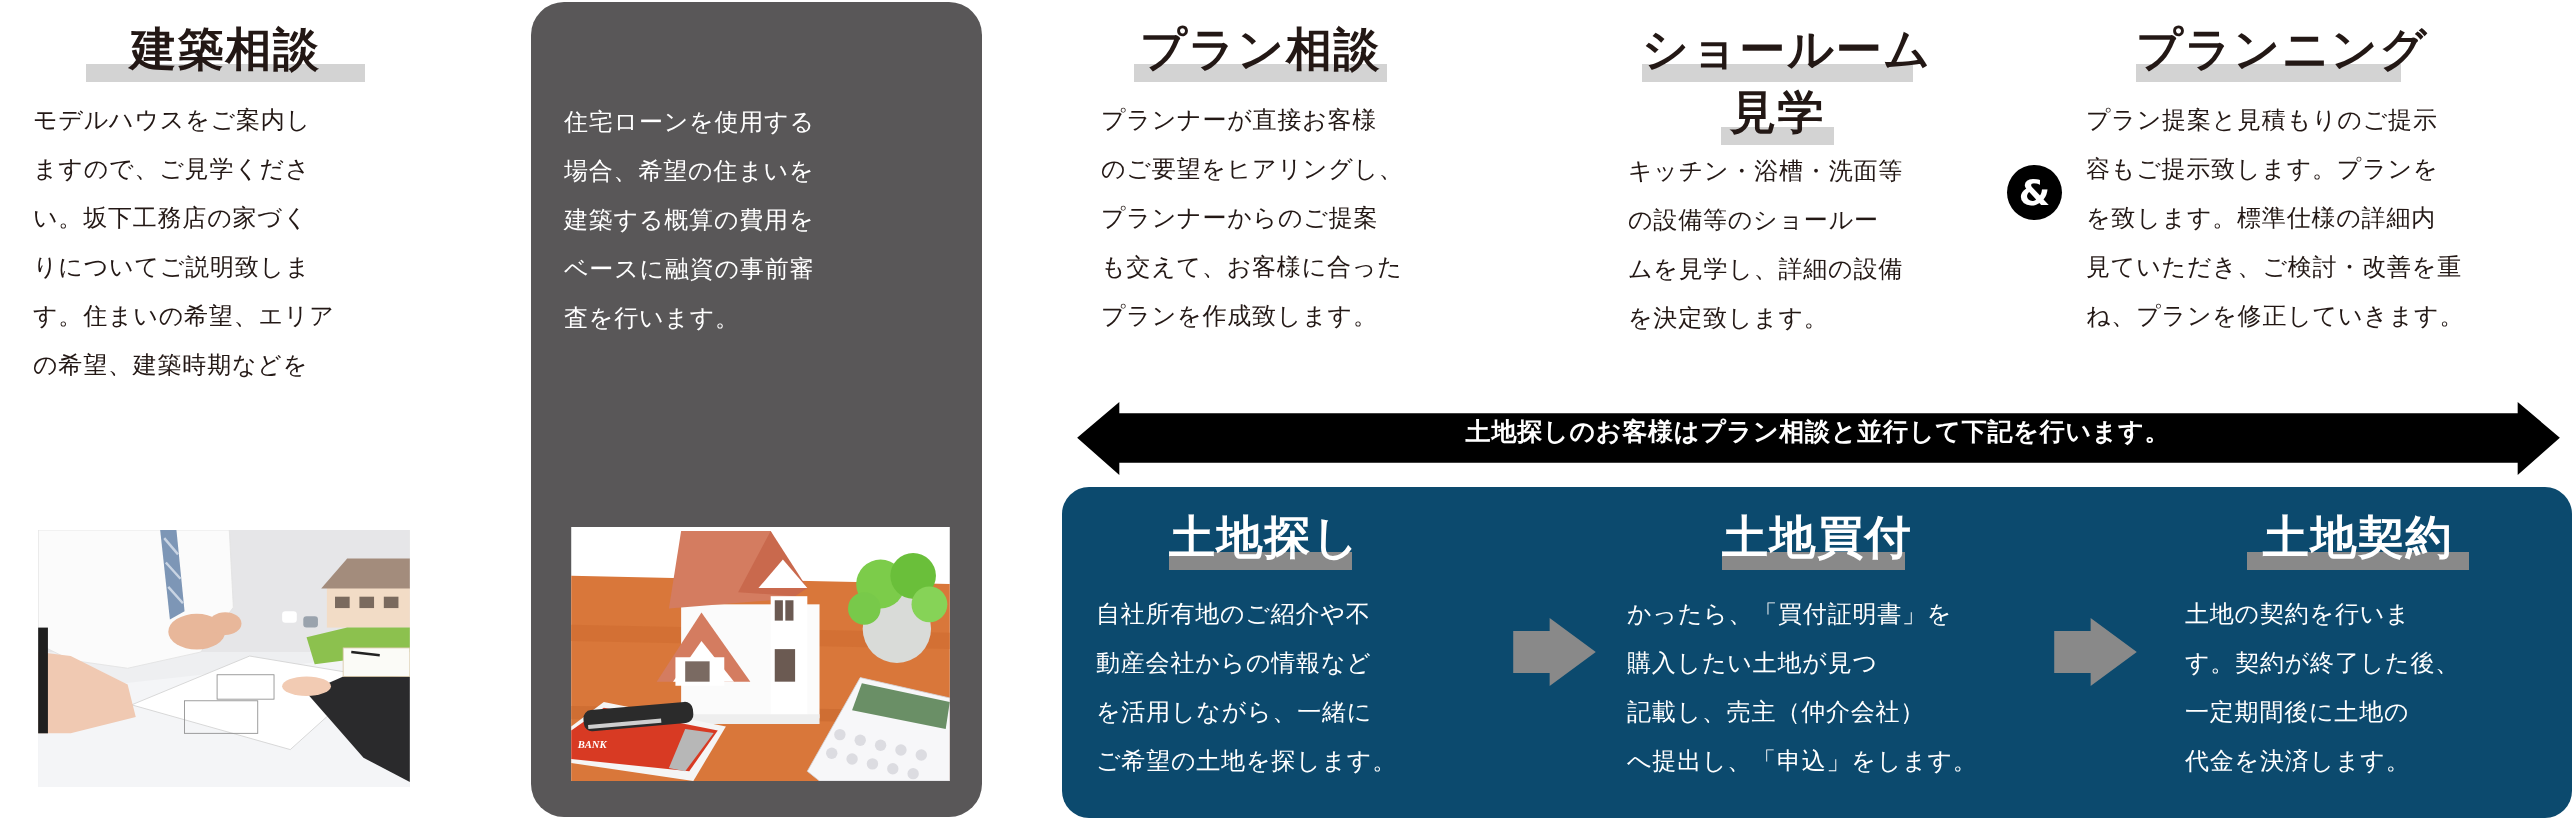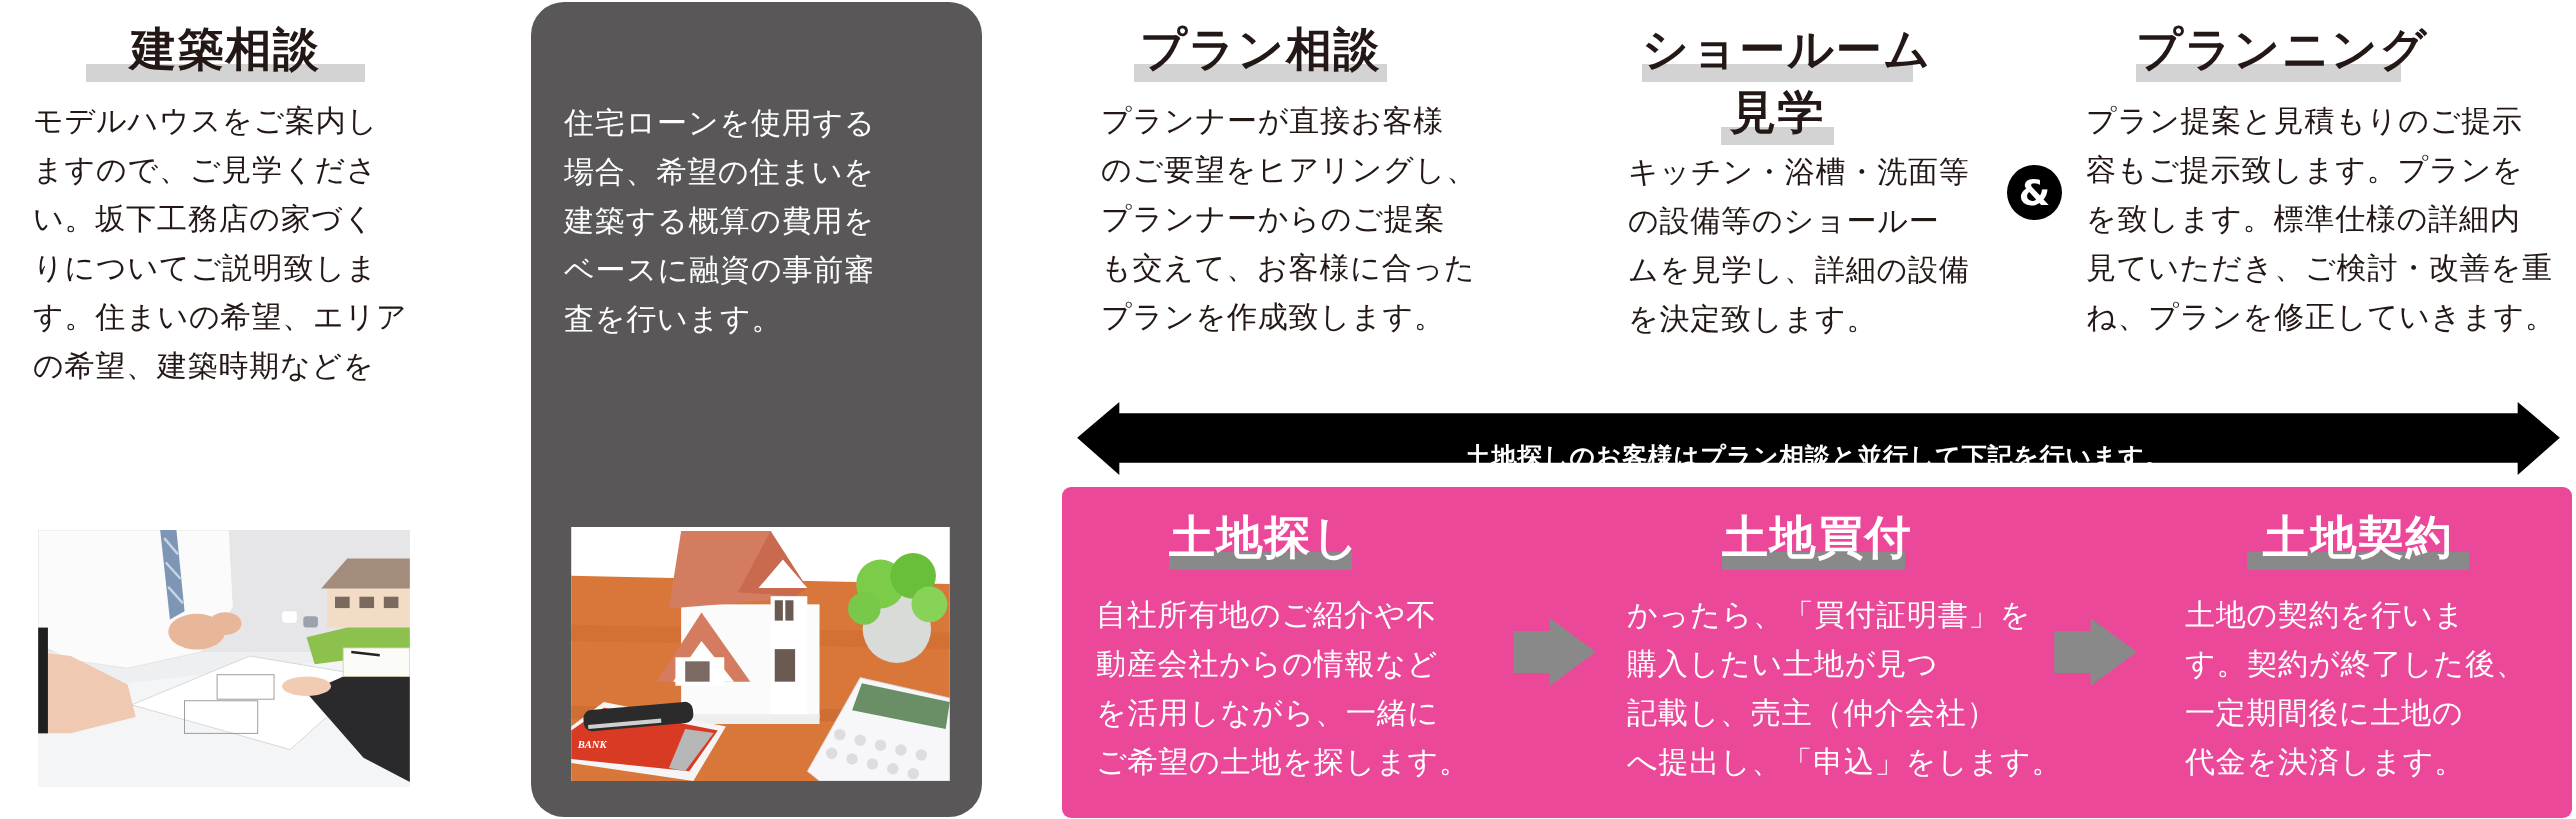--- a/index.html
+++ b/index.html
@@ -6,21 +6,21 @@
   html, body { width: 2576px; height: 820px; background: #ffffff; overflow: hidden; }
   body { position: relative; font-family: "DejaVu Sans", "Liberation Sans", sans-serif; color: #231815; }
 
   .abs { position: absolute; }
 
   
   .hd { position: absolute; text-align: center; font-weight: bold; font-size: 46px; line-height: 52px; letter-spacing: 1.6px; white-space: nowrap; }
   .hd .bar { position: absolute; z-index: 0; }
   .hd .txt { position: relative; z-index: 1; }
 
-  .body-text { position: absolute; font-size: 30px; line-height: 49px; letter-spacing: 0.8px; white-space: pre; }
+  .body-text { position: absolute; font-size: 24px; line-height: 49px; letter-spacing: 0.8px; white-space: pre; }
 
   
   #h1 { left: 86px; top: 23px; width: 279px; }
   #h1 .bar { left: 0; top: 41px; width: 279px; height: 18px; background: #d3d3d3; }
   #b1 { left: 33px; top: 96px; }
 
   
   #card2 { left: 531px; top: 1.6px; width: 451px; height: 815px; background: #595758; border-radius: 33px; }
   #h2 { left: 42px; top: 21px; width: 338px; color: #ffffff; }
   #h2 .bar { left: 0; top: 42px; width: 338px; height: 18px; background: #231815; }
@@ -40,24 +40,24 @@
 
   #amp { left: 2007px; top: 165px; width: 55px; height: 55px; border-radius: 50%; background: #000; color: #fff; font-weight: bold; font-size: 36px; line-height: 55px; text-align: center; }
 
   
   #h5 { left: 2136px; top: 23px; width: 265px; }
   #h5 .bar { left: 0; top: 41px; width: 265px; height: 18px; background: #d3d3d3; }
   #b5 { left: 2086px; top: 96px; }
 
   
   #dbl-arrow { left: 1074px; top: 402px; width: 1489px; height: 73px; }
-  #dbl-label { left: 1116px; top: 432px; width: 1404px; height: 50px; color: #fff; font-weight: bold; font-size: 25px; line-height: 50px; text-align: center; letter-spacing: 0.8px; }
-
-  
-  #land { left: 1062px; top: 487px; width: 1510px; height: 331px; background: #ec4899; border-radius: 9px; }
+  #dbl-label { left: 1116px; top: 407px; width: 1404px; height: 50px; color: #fff; font-weight: bold; font-size: 25px; line-height: 50px; text-align: center; letter-spacing: 0.8px; }
+
+  
+  #land { left: 1062px; top: 487px; width: 1510px; height: 331px; background: #0c4a6e; border-radius: 27px; }
   .lh { color: #ffffff; }
   .lh .bar { left: 0; top: 41px; height: 18px; background: #898989; }
   #lh1 { left: 107px; top: 24.4px; width: 183px; }
   #lh1 .bar { width: 183px; }
   #lh2 { left: 660px; top: 24.4px; width: 183px; }
   #lh2 .bar { width: 183px; }
   #lh3 { left: 1185px; top: 24.4px; width: 222px; }
   #lh3 .bar { width: 222px; }
   .lb { color: #ffffff; }
   #lb1 { left: 34px; top: 103px; }

